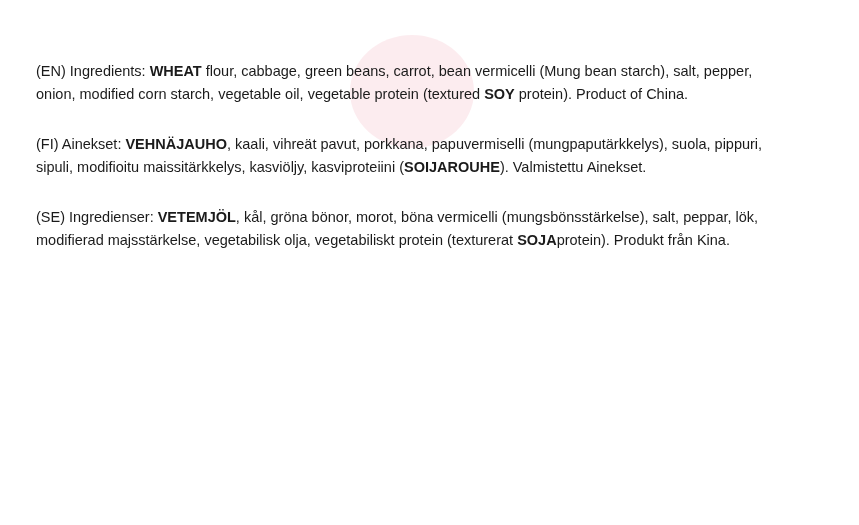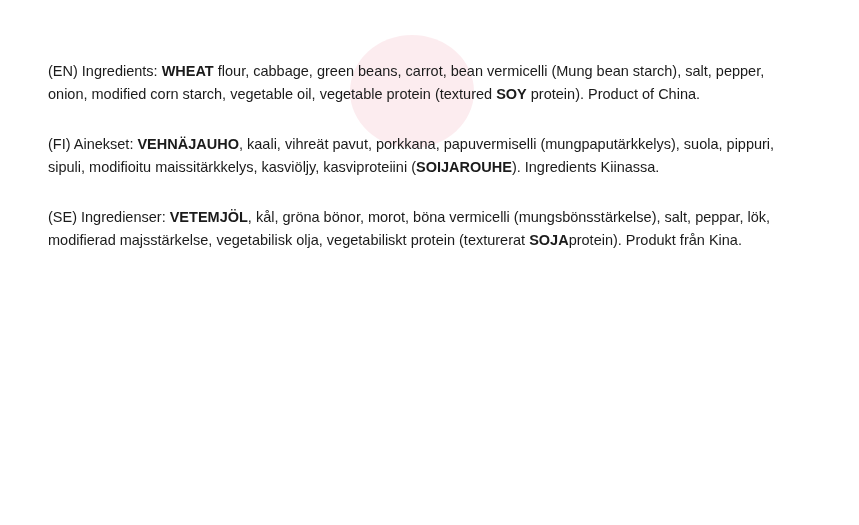--- a/index.html
+++ b/index.html
@@ -25,21 +25,21 @@
     top: 35px;
     width: 124px;
     height: 113px;
     border-radius: 50%;
     background: #fbe9ec;
     opacity: 0.85;
     z-index: 0;
   }
   .content {
     position: absolute;
-    left: 48px;
+    left: 36px;
     top: 60px;
     width: 740px;
     z-index: 1;
   }
   .para {
     font-size: 14.5px;
     line-height: 23px;
     color: #1b1b1b;
     margin: 0 0 27px 0;
     text-align: left;
@@ -53,17 +53,17 @@
 </style>
 </head>
 <body>
 
 <div id="page">
 
   <div class="blob"></div>
 
   <div class="content">
     <p class="para"><span>(EN) Ingredients: </span><span class="b">WHEAT</span><span> flour, cabbage, green beans, carrot, bean vermicelli (Mung bean starch), salt, pepper, onion, modified corn starch, vegetable oil, vegetable protein (textured </span><span class="b">SOY</span><span> protein). Product of China.</span></p>
-    <p class="para"><span>(FI) Ainekset: </span><span class="b">VEHNÄJAUHO</span><span>, kaali, vihreät pavut, porkkana, papuvermiselli (mungpaputärkkelys), suola, pippuri, sipuli, modifioitu maissitärkkelys, kasviöljy, kasviproteiini (</span><span class="b">SOIJAROUHE</span><span>). Ingredients Kiinassa.</span></p>
+    <p class="para"><span>(FI) Ainekset: </span><span class="b">VEHNÄJAUHO</span><span>, kaali, vihreät pavut, porkkana, papuvermiselli (mungpaputärkkelys), suola, pippuri, sipuli, modifioitu maissitärkkelys, kasviöljy, kasviproteiini (</span><span class="b">SOIJAROUHE</span><span>). Valmistettu Ainekset.</span></p>
     <p class="para"><span>(SE) Ingredienser: </span><span class="b">VETEMJÖL</span><span>, kål, gröna bönor, morot, böna vermicelli (mungsbönsstärkelse), salt, peppar, lök, modifierad majsstärkelse, vegetabilisk olja, vegetabiliskt protein (texturerat </span><span class="b">SOJA</span><span>protein). Produkt från Kina.</span></p>
   </div>
 
 </div>
 
 </body></html>

